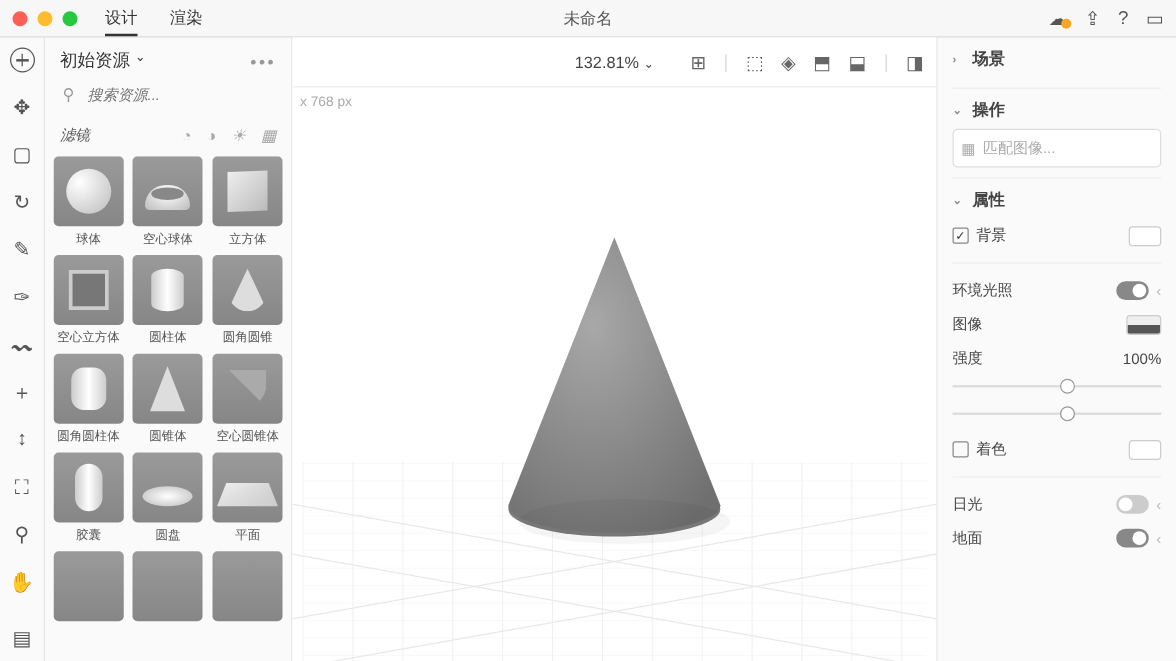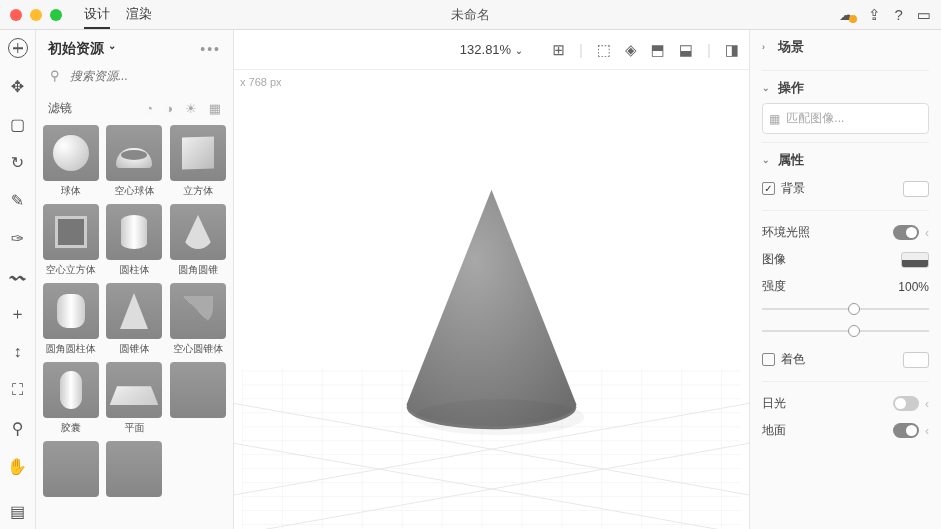--- a/index.html
+++ b/index.html
@@ -3,21 +3,21 @@
 <meta charset="utf-8">
 <style>
 * { margin: 0; padding: 0; box-sizing: border-box; font-family: -apple-system, BlinkMacSystemFont, "Segoe UI", sans-serif; }
 body { width: 941px; height: 529px; background: #f5f5f5; overflow: hidden; display: flex; flex-direction: column; }
 
 
 .titlebar { height: 30px; background: #f7f7f7; border-bottom: 1px solid #ddd; display: flex; align-items: center; padding: 0 10px; position: relative; }
 .traffic { display: flex; gap: 8px; }
 .traffic span { width: 12px; height: 12px; border-radius: 50%; }
 .tr-red { background: #ff5f57; } .tr-yellow { background: #febc2e; } .tr-green { background: #28c840; }
-.tabs { display: flex; margin-left: 22px; gap: 16px; font-size: 13px; color: #333; }
+.tabs { display: flex; margin-left: 22px; gap: 26px; font-size: 13px; color: #333; }
 .tab { cursor: pointer; padding: 4px 0; }
 .tab.active { border-bottom: 2px solid #333; }
 .doc-title { position: absolute; left: 50%; transform: translateX(-50%); font-size: 13px; color: #555; }
 .title-right { position: absolute; right: 10px; display: flex; gap: 14px; align-items: center; color: #555; }
 .title-right span { cursor: pointer; font-size: 15px; }
 .cloud-badge { position: relative; }
 .cloud-badge::after { content: ""; position: absolute; bottom: 1px; right: -3px; width: 8px; height: 8px; background: #f5a623; border-radius: 50%; }
 
 .main { flex: 1; display: flex; min-height: 0; }
 
@@ -26,27 +26,27 @@
 .tool-col .tbtn { width: 20px; height: 20px; display: flex; align-items: center; justify-content: center; cursor: pointer; }
 .tool-bottom { margin-top: auto; margin-bottom: 8px; }
 .plus-circle { width: 20px; height: 20px; border: 1.5px solid #555; border-radius: 50%; position: relative; }
 .plus-circle::before, .plus-circle::after { content: ""; position: absolute; background: #555; }
 .plus-circle::before { width: 10px; height: 1.5px; top: 50%; left: 50%; transform: translate(-50%,-50%); }
 .plus-circle::after { width: 1.5px; height: 10px; top: 50%; left: 50%; transform: translate(-50%,-50%); }
 
 
 .asset-panel { width: 198px; background: #fafafa; border-right: 1px solid #e5e5e5; display: flex; flex-direction: column; }
 .asset-head { display: flex; align-items: center; justify-content: space-between; padding: 10px 12px 6px; }
-.asset-head .title { font-size: 14px; font-weight: 700; color: #333; display: flex; align-items: flex-start; gap: 4px; }
+.asset-head .title { font-size: 14px; font-weight: 400; color: #333; display: flex; align-items: flex-start; gap: 4px; }
 .chev { font-size: 10px; }
 .dots { color: #999; letter-spacing: 2px; font-size: 14px; cursor: pointer; }
 .search-wrap { padding: 0 10px 8px; position: relative; }
 .search-wrap input { width: 100%; padding: 5px 6px 5px 24px; border: none; background: transparent; font-size: 12px; font-style: italic; color: #888; }
 .sicon { position: absolute; left: 14px; top: 4px; color: #999; font-size: 13px; }
-.filter-row { display: flex; align-items: center; justify-content: space-between; padding: 4px 12px 8px; font-size: 12px; color: #555; }
+.filter-row { display: flex; align-items: center; justify-content: space-between; padding: 4px 12px 8px; font-size: 12px; color: #555; font-style: italic; }
 .filter-icons { display: flex; gap: 12px; color: #aaa; font-size: 13px; }
 .filter-icons span { cursor: pointer; }
 .asset-grid { flex: 1; overflow-y: auto; padding: 0 6px; }
 .grid { display: grid; grid-template-columns: repeat(3, 1fr); gap: 6px; }
 .asset { display: flex; flex-direction: column; align-items: center; }
 .thumb { width: 56px; height: 56px; background: linear-gradient(180deg, #9a9a9a 0%, #868686 100%); border-radius: 4px; display: flex; align-items: center; justify-content: center; overflow: hidden; position: relative; }
 .asset-label { font-size: 10px; color: #555; margin-top: 3px; white-space: nowrap; overflow: hidden; text-overflow: ellipsis; max-width: 56px; text-align: center; }
 
 
 .sphere { width: 36px; height: 36px; background: radial-gradient(circle at 30% 30%, #fff, #bbb); border-radius: 50%; }
@@ -214,20 +214,26 @@
             <div class="thumb">
               <div class="hcone"></div>
             </div>
             <div class="asset-label">空心圆锥体</div>
           </div>
           <div class="asset">
             <div class="thumb">
               <div class="capsule"></div>
             </div>
             <div class="asset-label">胶囊</div>
+          </div>
+          <div class="asset">
+            <div class="thumb">
+              <div class="disc"></div>
+            </div>
+            <div class="asset-label">圆盘</div>
           </div>
           <div class="asset">
             <div class="thumb">
               <div class="plane"></div>
             </div>
             <div class="asset-label">平面</div>
           </div>
           <div class="asset">
             <div class="thumb"></div>
           </div>

